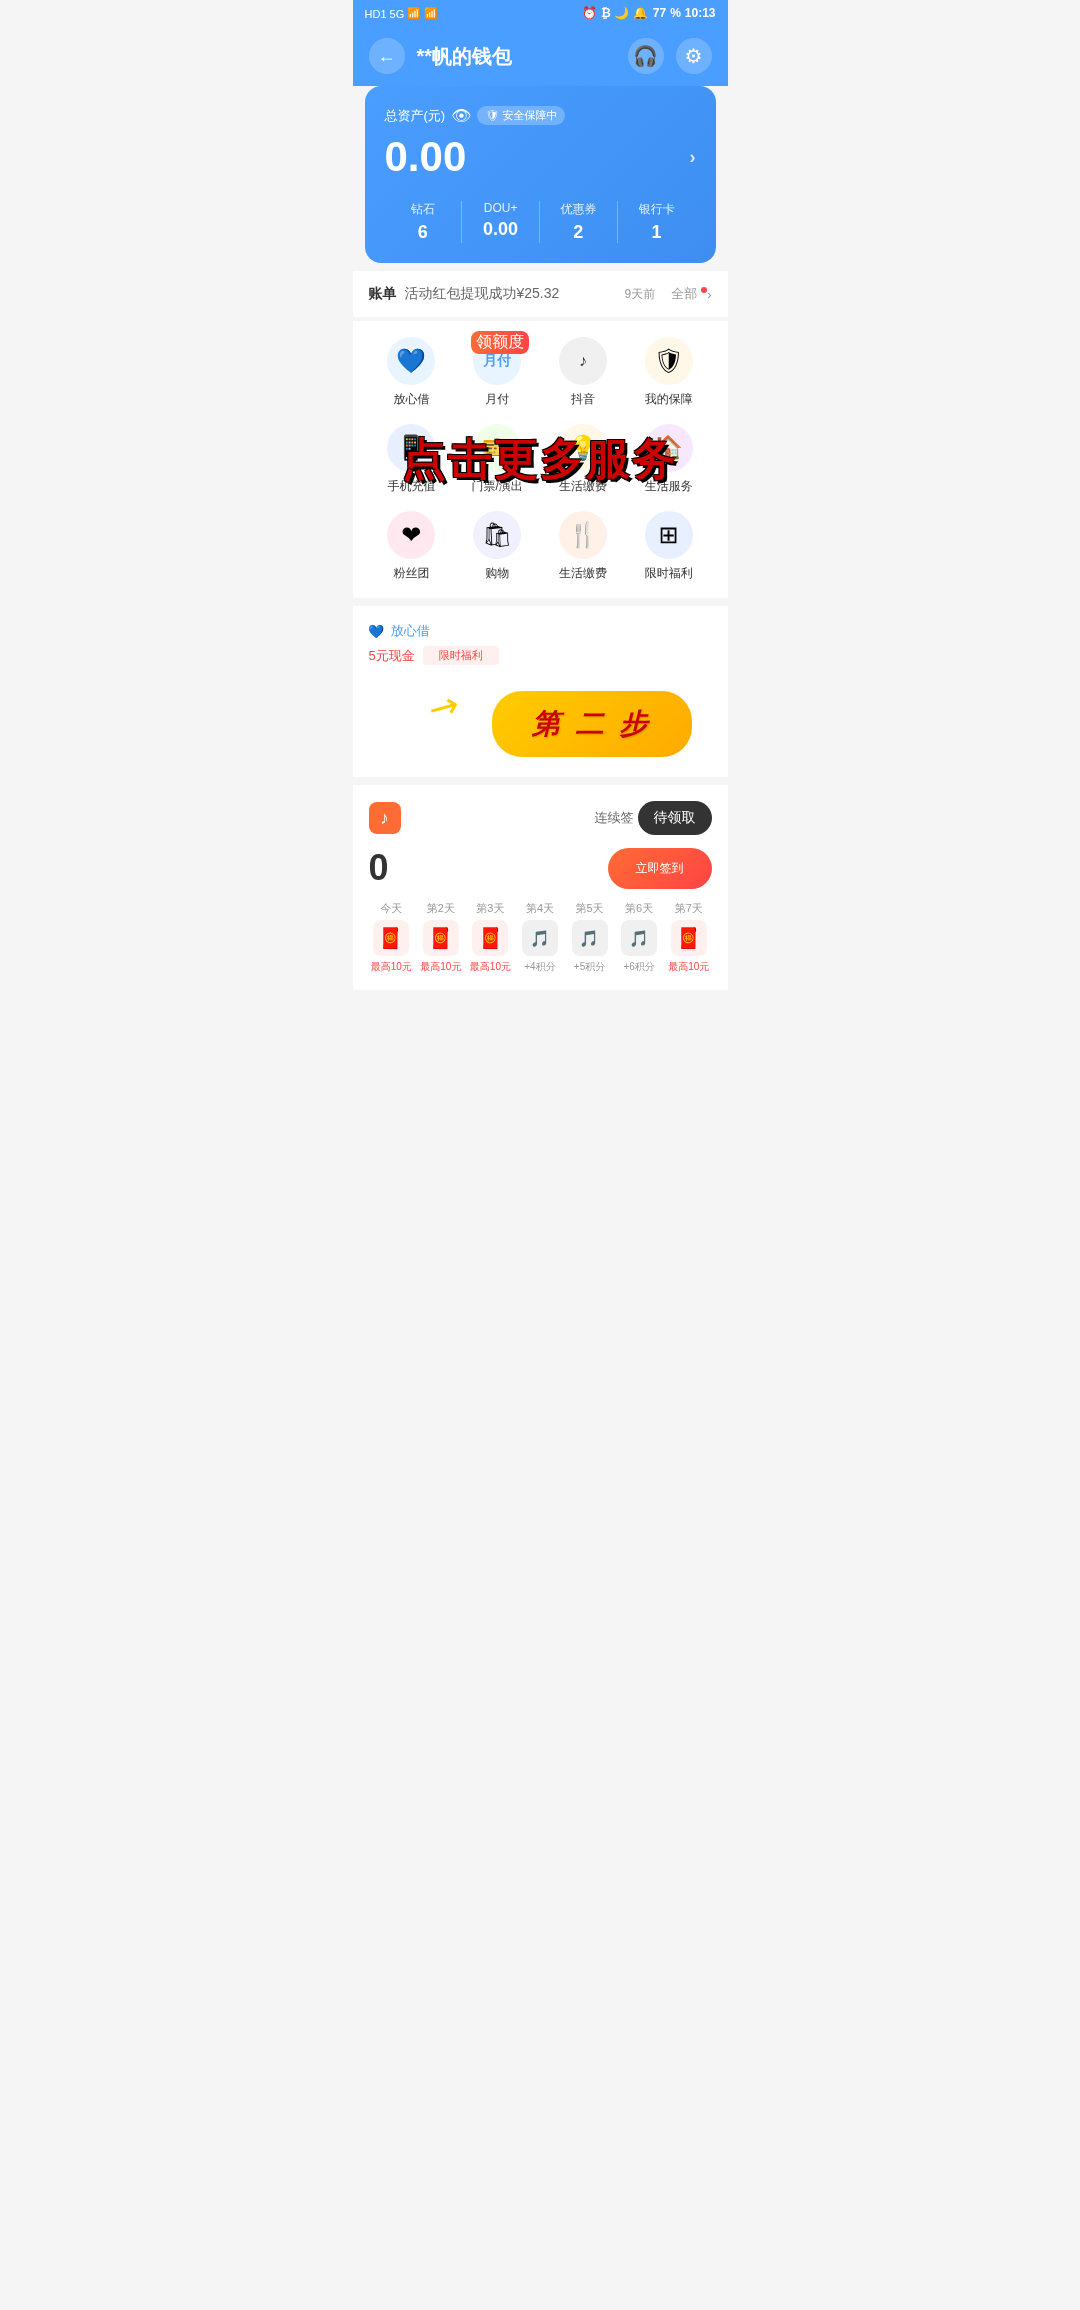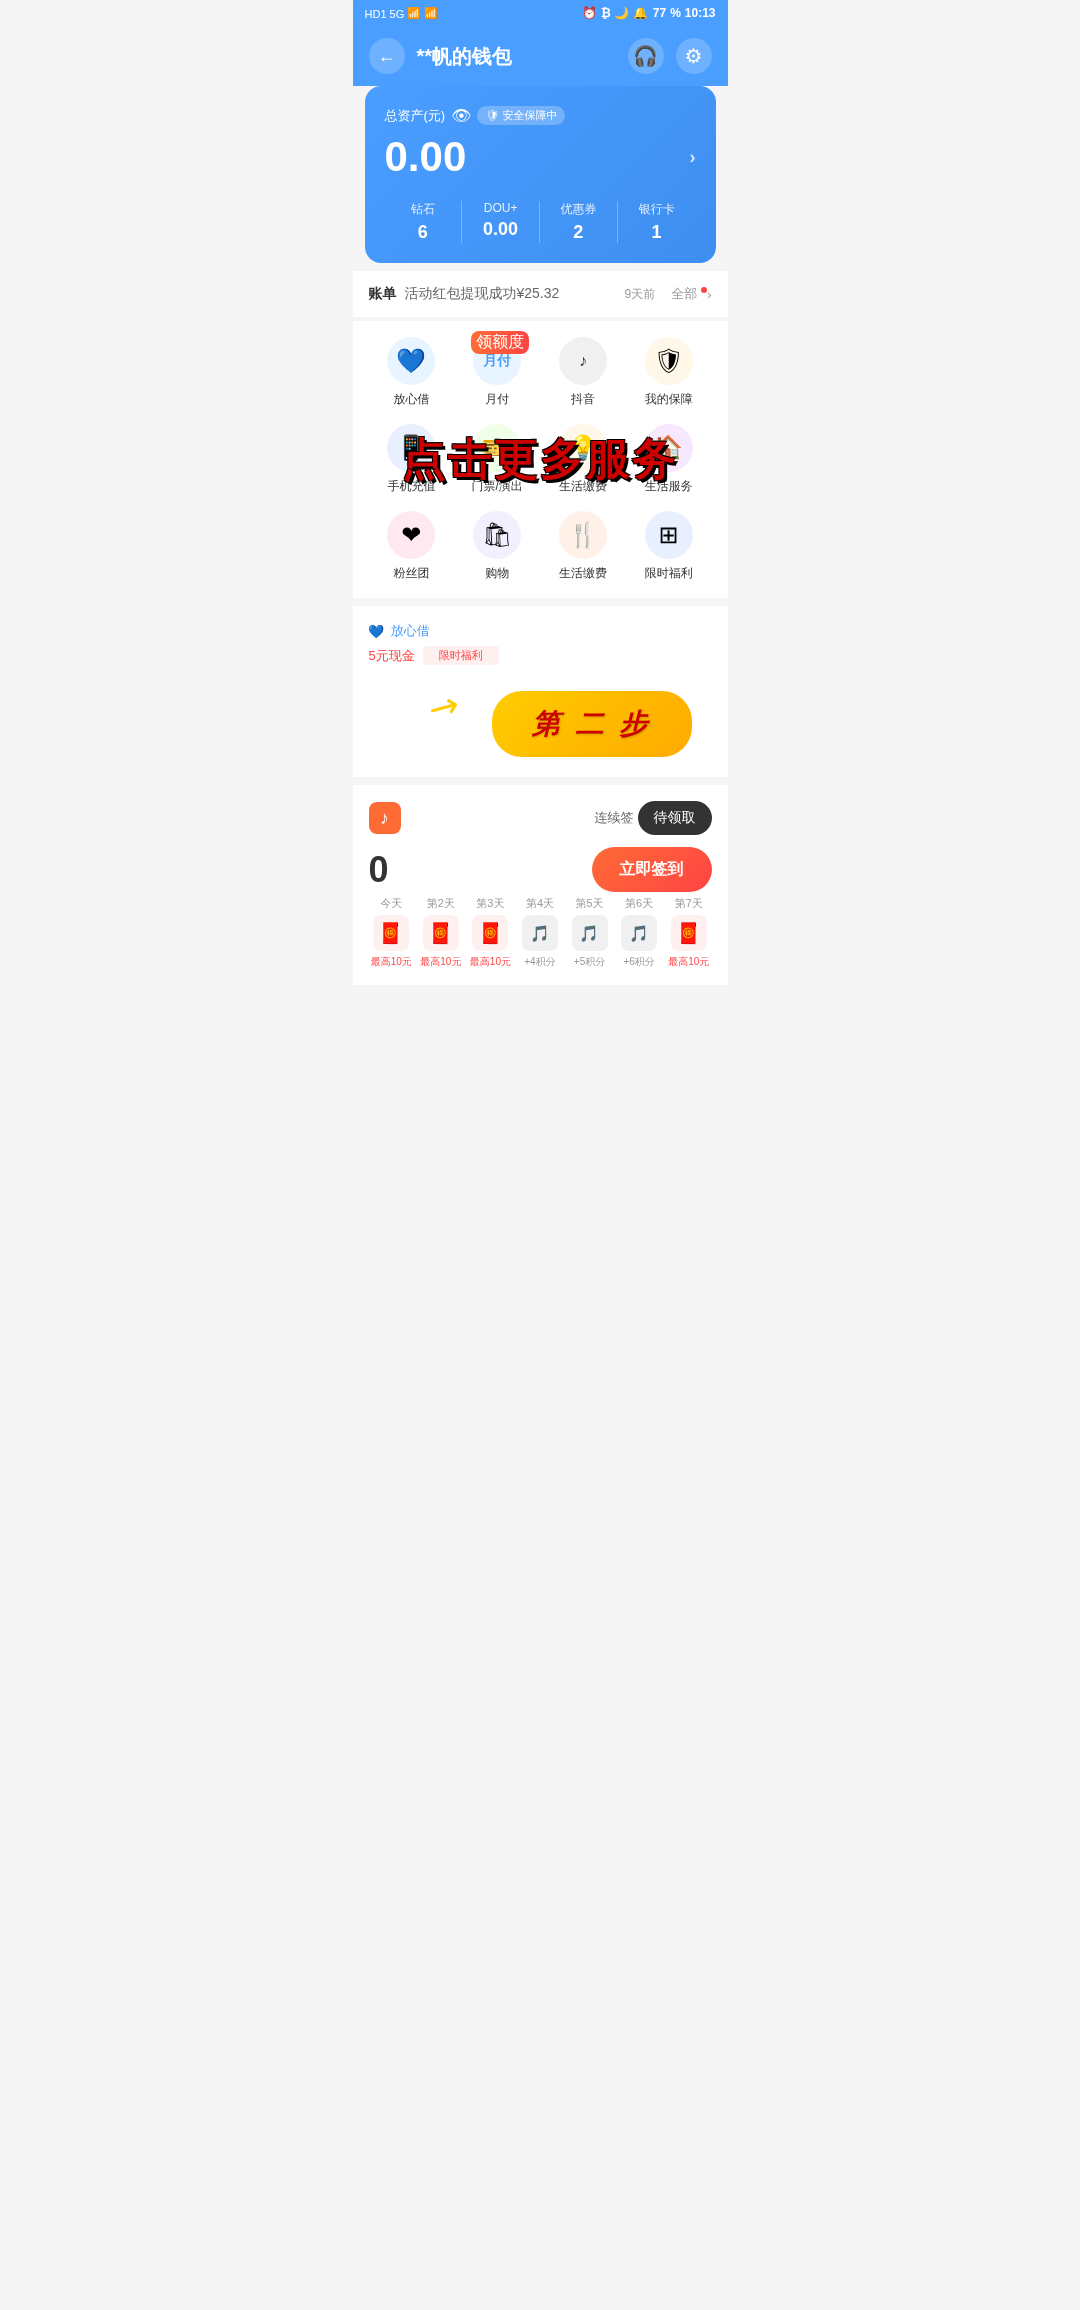--- a/index.html
+++ b/index.html
@@ -252,31 +252,31 @@
     .pending-btn {
       background: #333;
       color: white;
       font-size: 14px;
       padding: 8px 16px;
       border-radius: 20px;
     }
     .signup-btn {
       background: linear-gradient(135deg, #ff6b35, #ff4444);
       color: white;
-      font-size: 16px;
-      font-weight: 700;
+      font-size: 12px;
+      font-weight: 400;
       padding: 12px 28px;
       border-radius: 25px;
       cursor: pointer;
     }
     .signin-days {
       display: grid;
       grid-template-columns: repeat(7, 1fr);
       gap: 4px;
-      margin-top: 4px;
+      margin-top: 12px;
     }
     .day-item {
       display: flex;
       flex-direction: column;
       align-items: center;
       gap: 4px;
     }
     .day-label { font-size: 11px; color: #999; }
     .day-icon {
       width: 36px;

